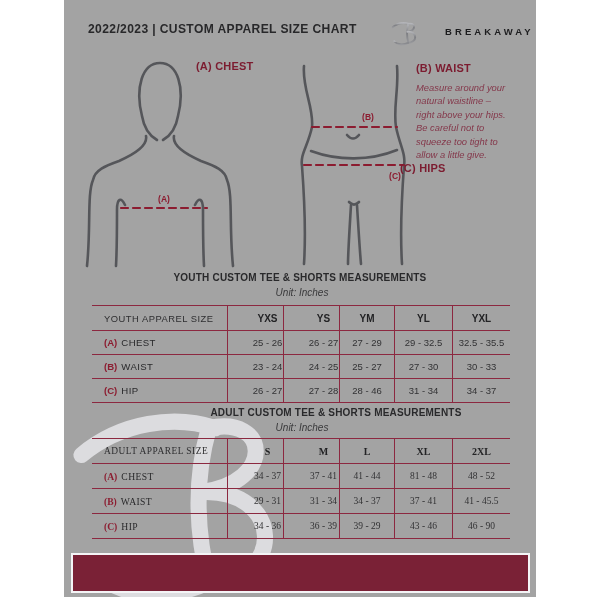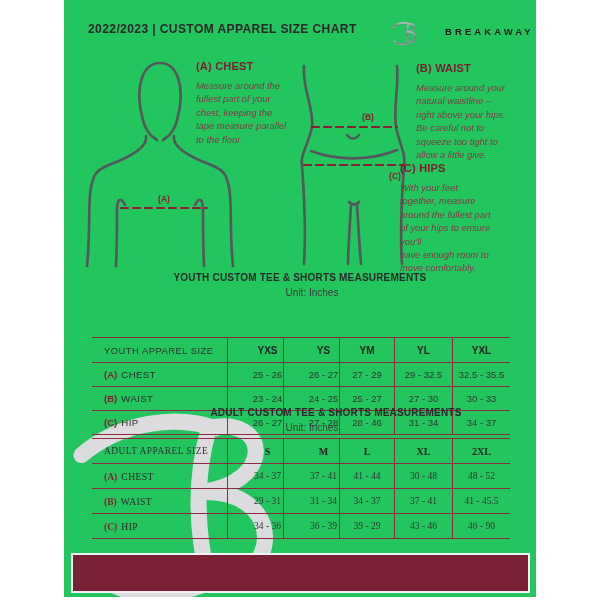--- a/index.html
+++ b/index.html
@@ -2,21 +2,21 @@
 <html><head>
 <meta charset="utf-8">
 <style>
   html,body{margin:0;padding:0;}
   body{
     width:600px;height:600px;position:relative;background:#ffffff;
     font-family:"Liberation Sans", sans-serif;overflow:hidden;
   }
   .card{
     position:absolute;left:64px;top:0;width:472px;height:597px;
-    background:#22c55e;overflow:hidden;
+    background:#a3a3a3;overflow:hidden;
   }
   
   .hdr-title{
     position:absolute;left:24px;top:21px;font-size:13px;font-weight:700;
     letter-spacing:.4px;color:#28282a;white-space:nowrap;
     transform:scaleX(.93);transform-origin:left center;
   }
   .logo-mark{position:absolute;left:327px;top:18px;width:28px;height:30px;}
   .brand{
     position:absolute;left:362px;top:26px;font-size:9.5px;font-weight:700;
@@ -31,26 +31,26 @@
   .ins-c{left:336px;top:162px;}
   
   .fig{position:absolute;}
   .fig-chest{left:21px;top:58px;width:150px;height:210px;}
   .fig-waist{left:226px;top:58px;width:125px;height:210px;}
   .fig path{fill:none;stroke:#55565a;stroke-width:2.6;stroke-linecap:round;}
   .fig .dash{stroke:#8c1c30;stroke-width:2.2;stroke-dasharray:7 5;}
   .fig text{font-family:"Liberation Sans",sans-serif;font-size:8.5px;font-weight:700;fill:#8c1c30;}
   
   .sec-title{position:absolute;left:0;width:100%;text-align:center;font-size:10px;font-weight:700;color:#29292b;letter-spacing:.2px;}
-  .sec-unit{position:absolute;left:12px;width:100%;text-align:center;font-size:10px;color:#39393b;}
+  .sec-unit{position:absolute;left:2px;width:100%;text-align:center;font-size:10px;font-style:italic;color:#39393b;}
   .yt-title{top:272px;} .yt-unit{top:287px;}
   .ad-title{top:407px;margin-left:36px;} .ad-unit{top:422px;}
   
   .tbl{position:absolute;left:28px;width:418px;border-top:1.5px solid #8c2840;}
-  .tbl-youth{top:305px;margin-top:32px;} .tbl-adult{top:438px;}
+  .tbl-youth{top:305px;} .tbl-adult{top:438px;}
   .t-row{display:flex;border-bottom:1.5px solid #8c2840;height:23px;align-items:center;}
   .tbl-adult .t-row{height:24px;font-family:Liberation Serif, serif;}
   .t-row.head{height:24px;}
   .t-cell{box-sizing:border-box;text-align:center;font-size:9.5px;color:#323234;}
   .c0{width:135px;text-align:left;padding-left:12px;}
   .c1,.c2{width:56px;padding-left:24px;} .c3{width:55px;} .c4,.c5{width:58px;}
   .c1,.c2,.c3,.c4,.c5{border-left:1.5px solid #8c2840;height:100%;display:flex;align-items:center;justify-content:center;}
   .th{font-weight:700;font-size:10px;color:#232325;}
   .th0{font-weight:400;font-size:9.4px;letter-spacing:.5px;color:#2e2e30;}
   .pfx{color:#8c1d31;font-weight:700;margin-right:4px;font-size:9.6px;}
@@ -113,44 +113,32 @@
     <path d="M 61 147 C 59 180 58 195 58 206"></path>
     <path d="M 67 147 C 69 180 70 195 71 206"></path>
     <path class="dash" d="M 22 69 L 107 69"></path>
     <path class="dash" d="M 14 107 L 114 107"></path>
     <text x="78" y="62" text-anchor="middle">(B)</text>
     <text x="105" y="121" text-anchor="middle">(C)</text>
   </svg>
 
   <div class="ins ins-a">
     <h3>(A) CHEST</h3>
-    <p>Measure around the
-fullest part of your
-chest, keeping the
-tape measure parallel
-to the floor</p>
   </div>
   <div class="ins ins-b">
     <h3>(B) WAIST</h3>
     <p>Measure around your
 natural waistline –
 right above your hips.
 Be careful not to
 squeeze too tight to
 allow a little give.</p>
   </div>
   <div class="ins ins-c">
     <h3>(C) HIPS</h3>
-    <p>With your feet
-together, measure
-around the fullest part
-of your hips to ensure
-you’ll
-have enough room to
-move comfortably.</p>
   </div>
 
   <div class="sec-title yt-title">YOUTH CUSTOM TEE &amp; SHORTS MEASUREMENTS</div>
   <div class="sec-unit yt-unit">Unit: Inches</div>
   <div class="tbl tbl-youth">
     <div class="t-row head">
       <div class="t-cell c0 th0">YOUTH APPAREL SIZE</div>
       <div class="t-cell c1 th">YXS</div>
       <div class="t-cell c2 th">YS</div>
       <div class="t-cell c3 th">YM</div>
@@ -192,21 +180,21 @@
       <div class="t-cell c2 th">M</div>
       <div class="t-cell c3 th">L</div>
       <div class="t-cell c4 th">XL</div>
       <div class="t-cell c5 th">2XL</div>
     </div>
     <div class="t-row">
       <div class="t-cell c0"><span class="pfx">(A)</span><span class="lbl">CHEST</span></div>
       <div class="t-cell c1">34 - 37</div>
       <div class="t-cell c2">37 - 41</div>
       <div class="t-cell c3">41 - 44</div>
-      <div class="t-cell c4">30 - 48</div>
+      <div class="t-cell c4">81 - 48</div>
       <div class="t-cell c5">48 - 52</div>
     </div>
     <div class="t-row">
       <div class="t-cell c0"><span class="pfx">(B)</span><span class="lbl">WAIST</span></div>
       <div class="t-cell c1">29 - 31</div>
       <div class="t-cell c2">31 - 34</div>
       <div class="t-cell c3">34 - 37</div>
       <div class="t-cell c4">37 - 41</div>
       <div class="t-cell c5">41 - 45.5</div>
     </div>

